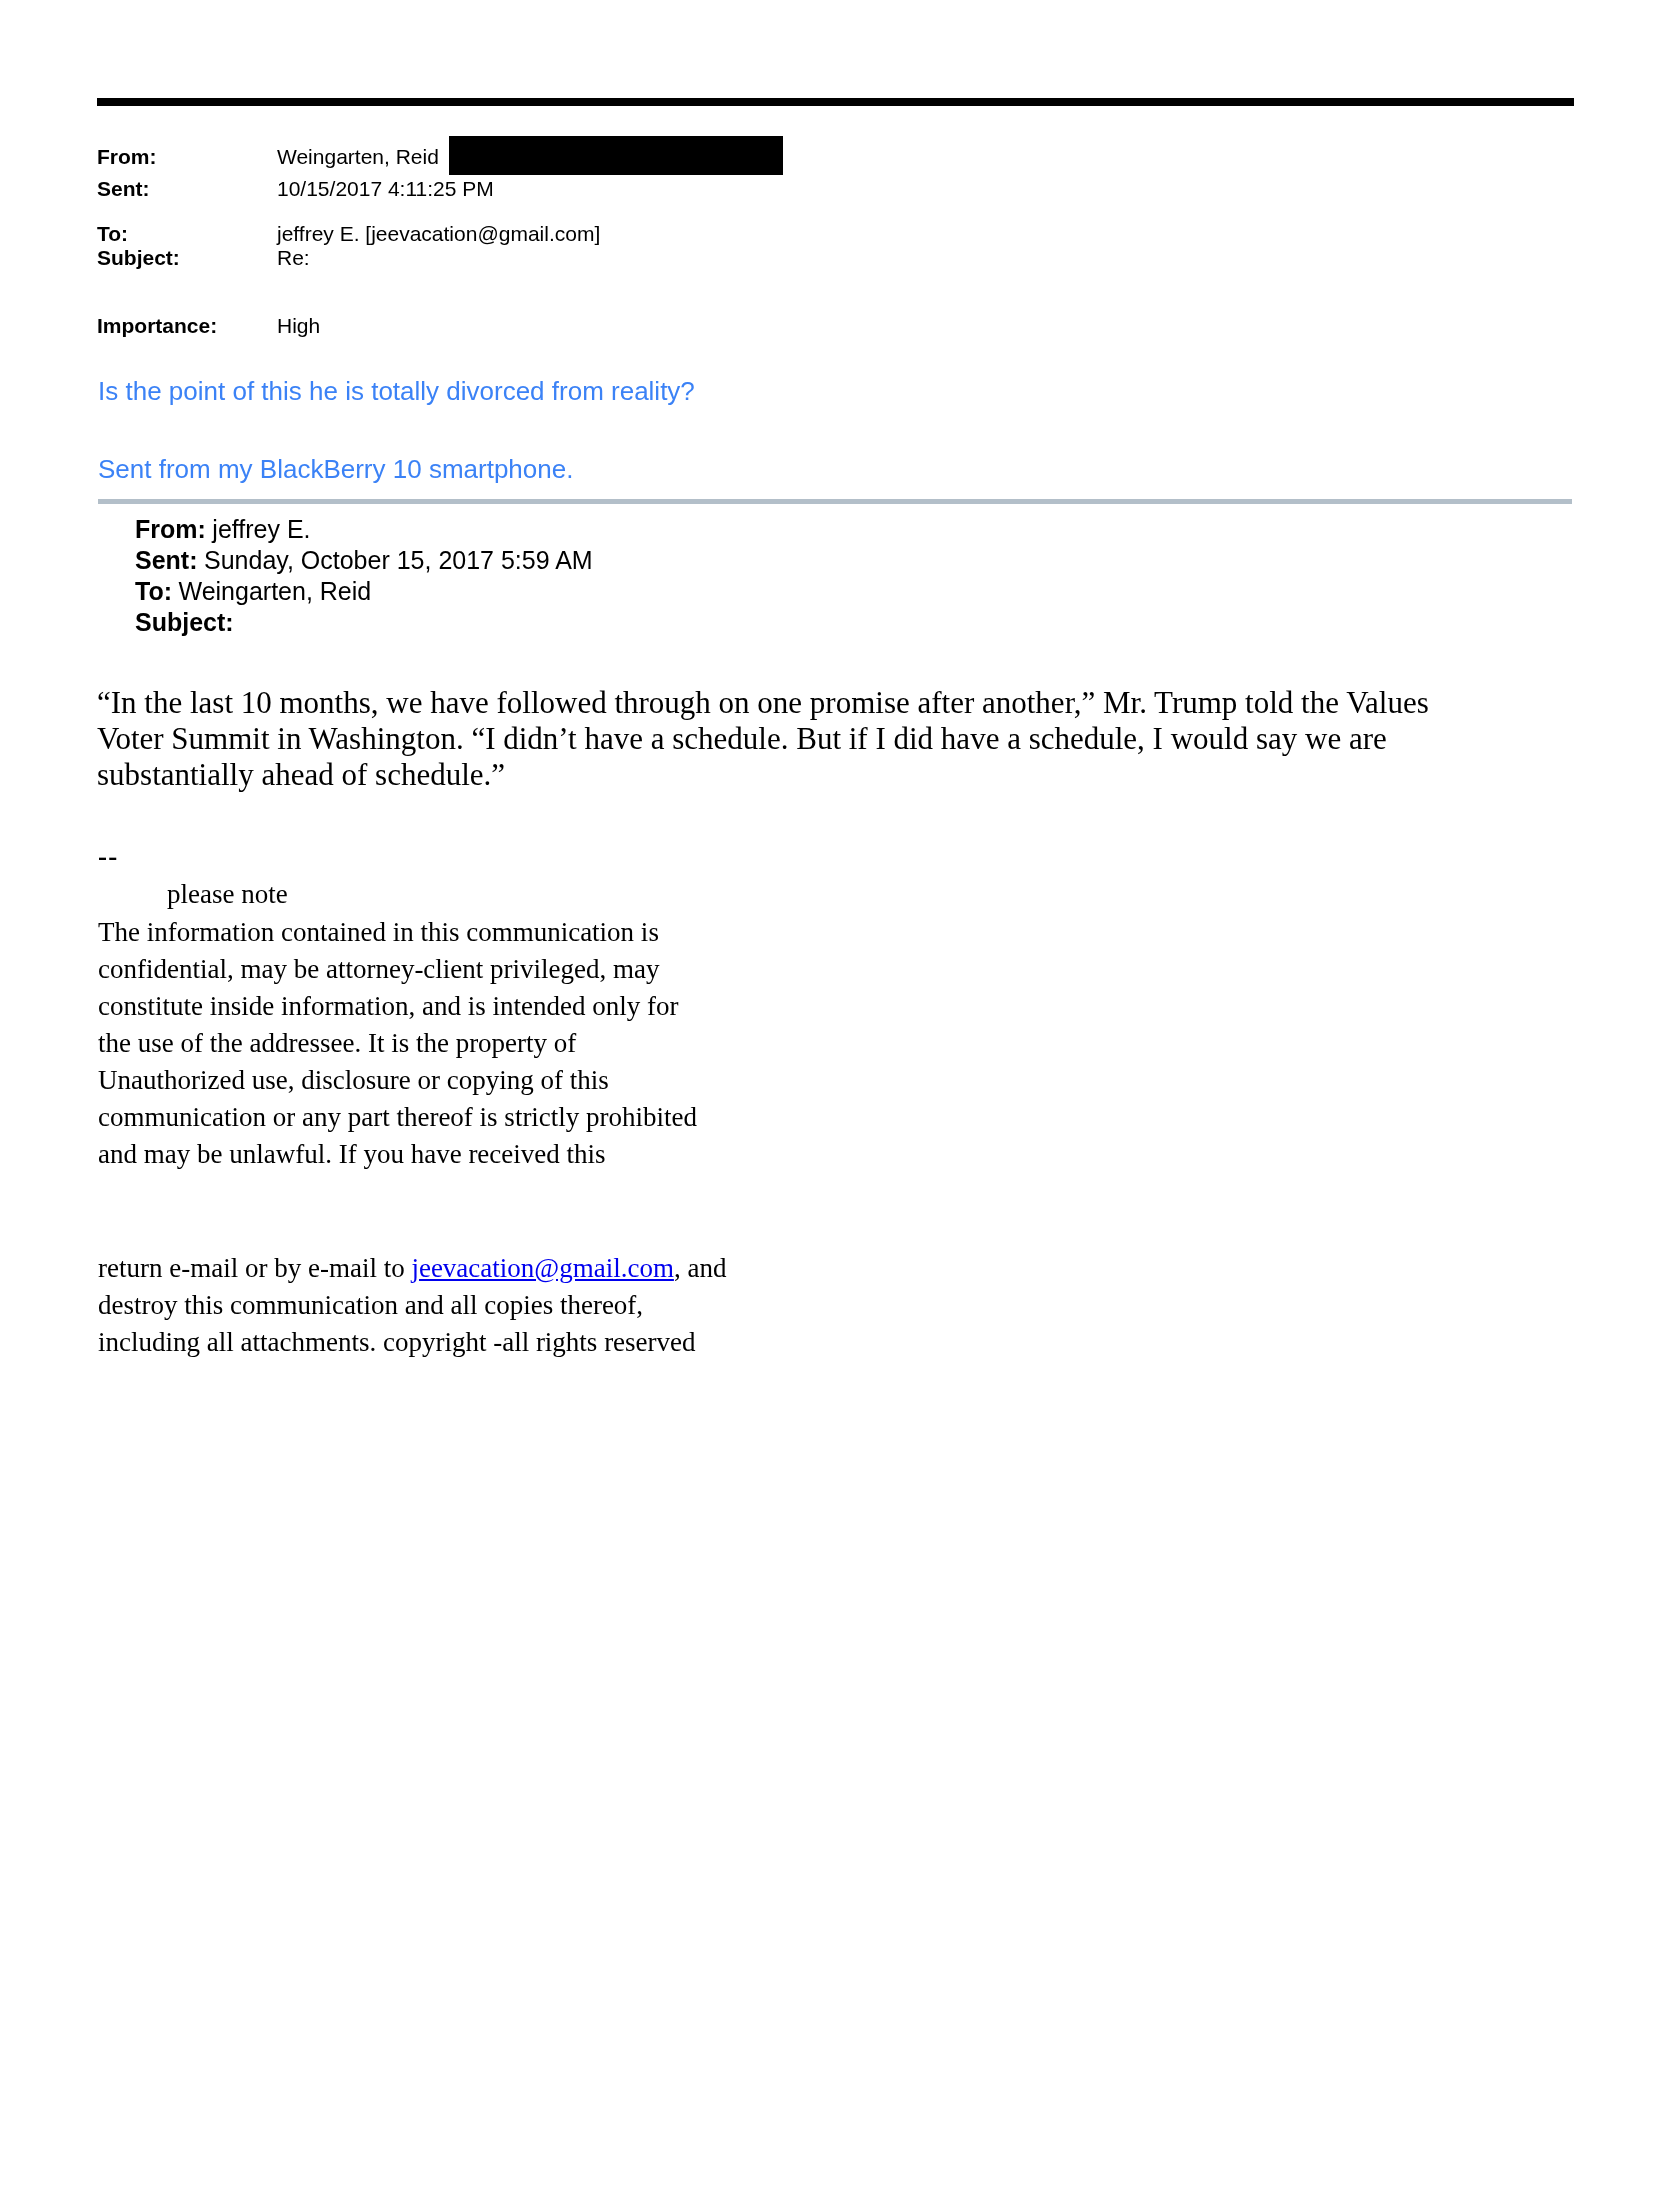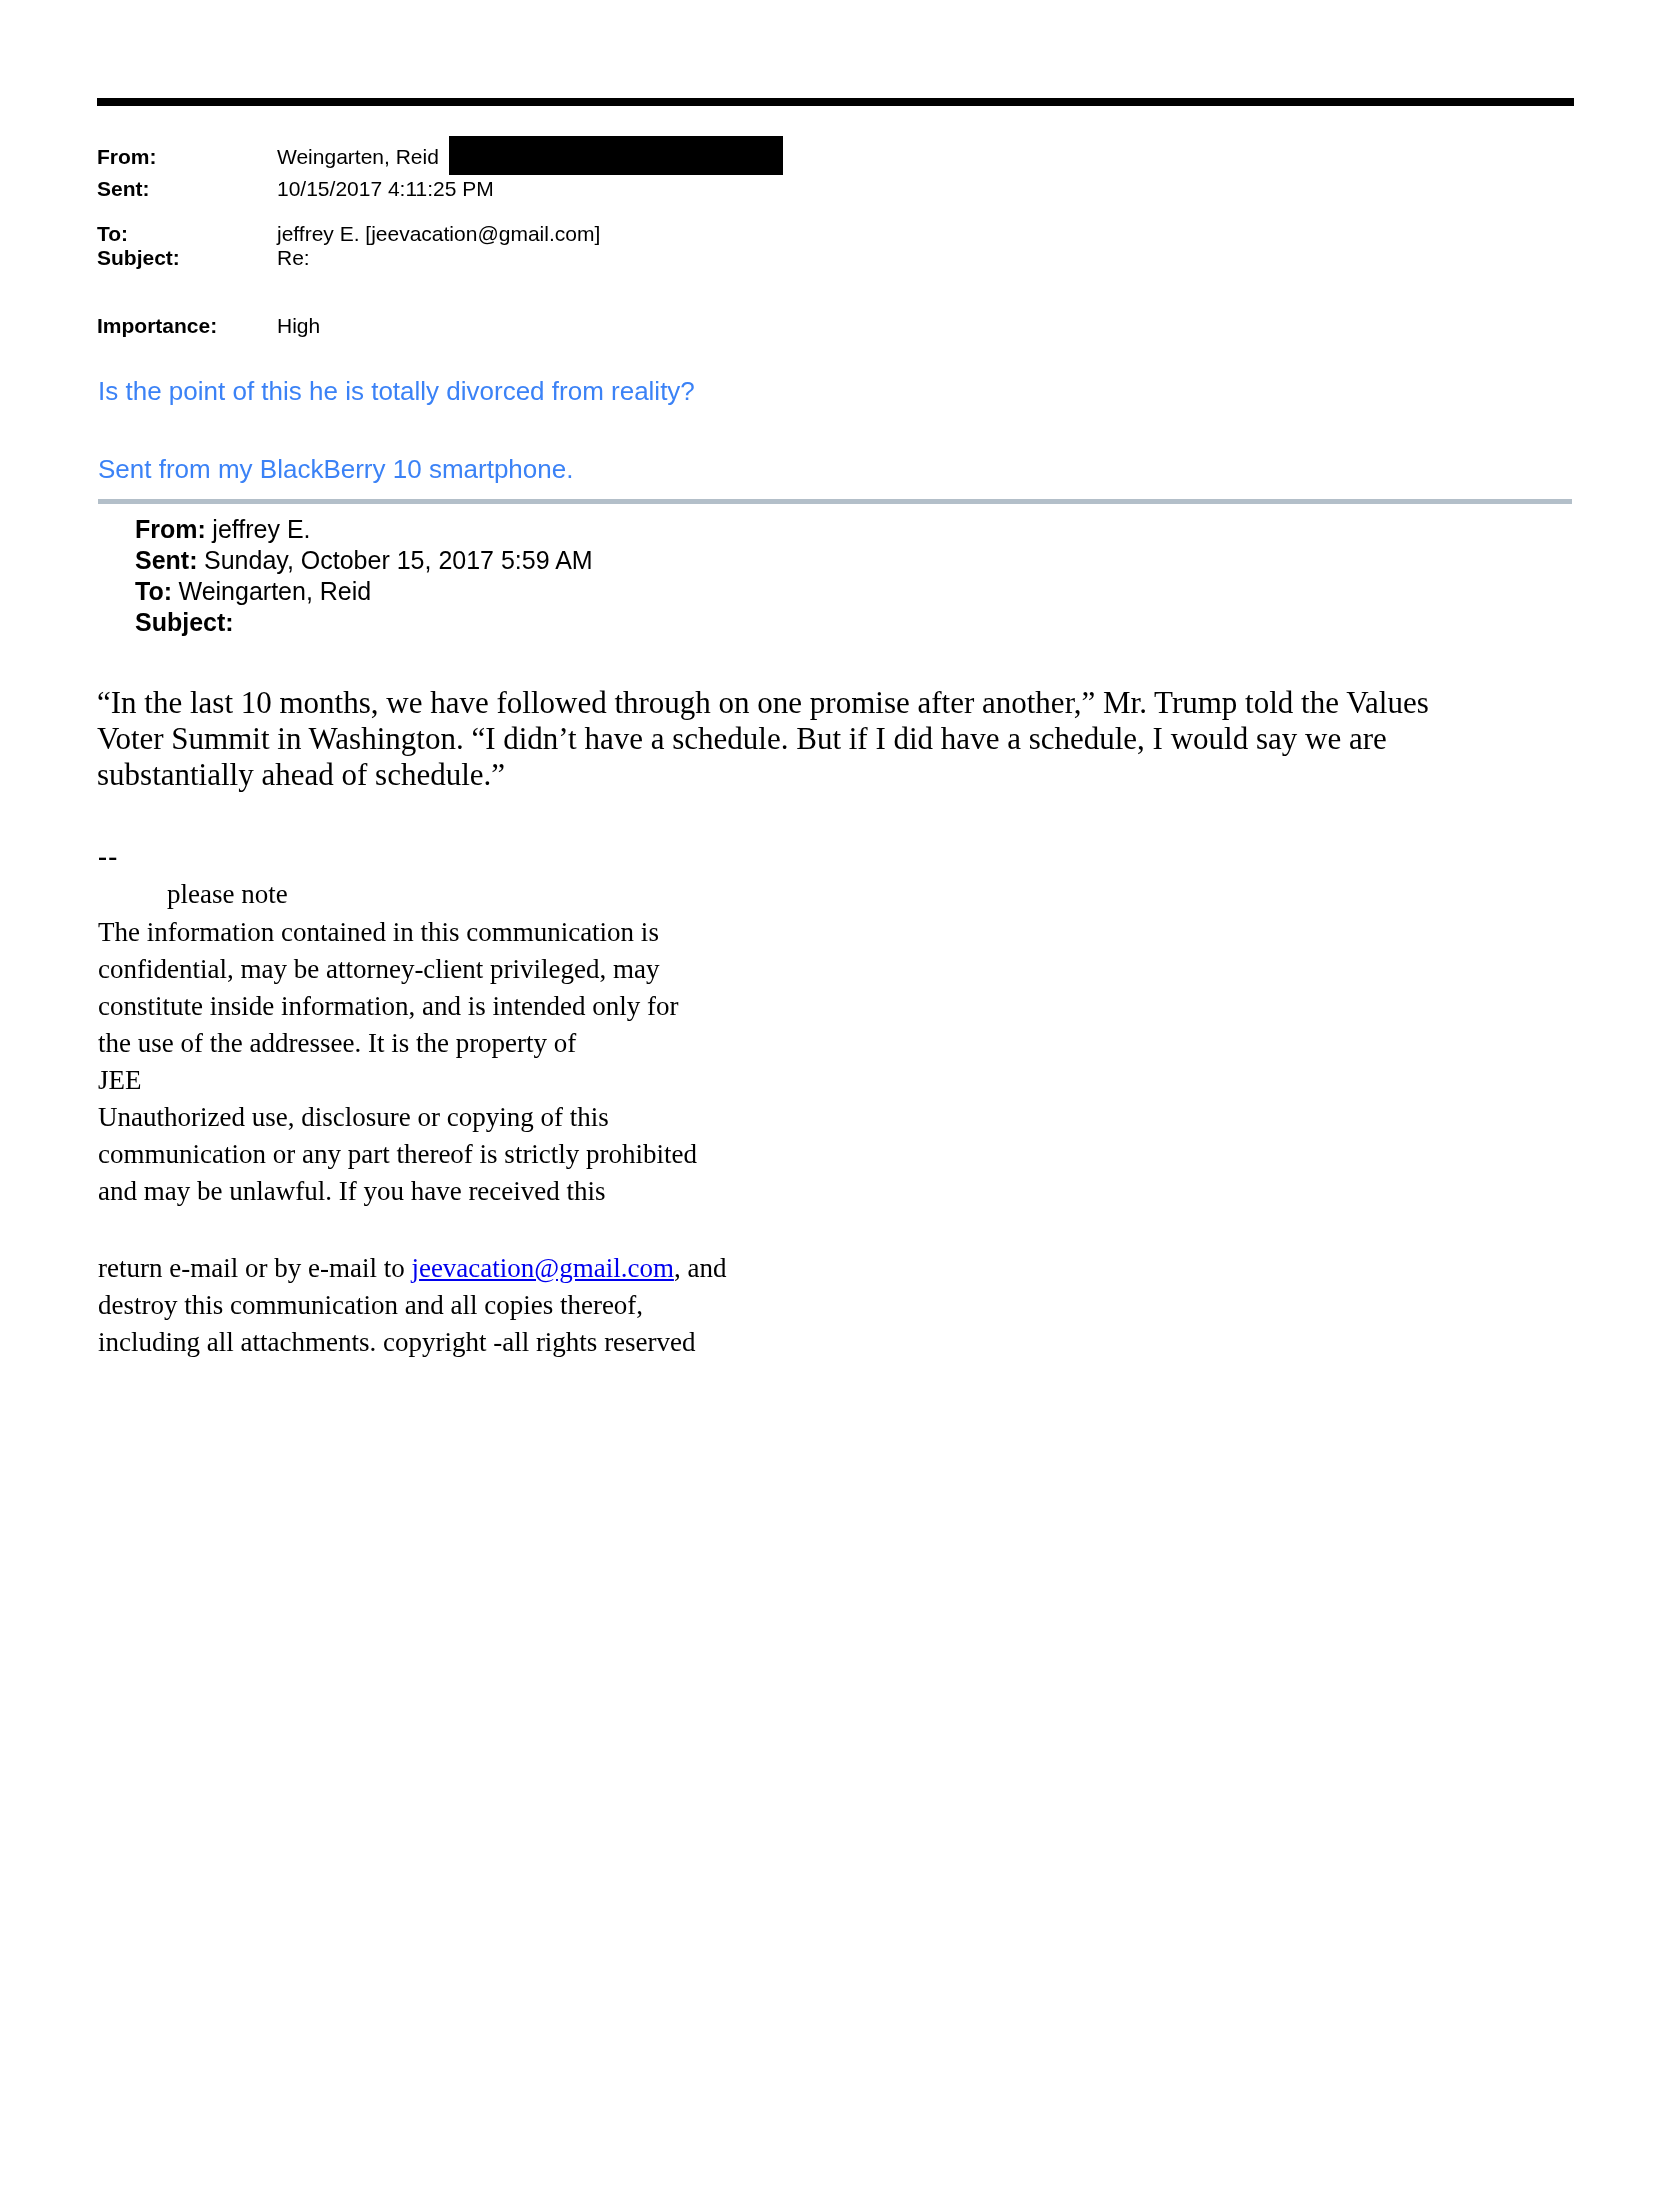--- a/index.html
+++ b/index.html
@@ -155,21 +155,20 @@
   </div>
 
   <div class="disc disc-dashes">--</div>
   <div class="disc disc-note">please note</div>
 
   <div class="disc disc-para1">
     <div>The information contained in this communication is</div>
     <div>confidential, may be attorney-client privileged, may</div>
     <div>constitute inside information, and is intended only for</div>
     <div>the use of the addressee. It is the property of</div>
-    <div>JEE</div>
     <div>Unauthorized use, disclosure or copying of this</div>
     <div>communication or any part thereof is strictly prohibited</div>
     <div>and may be unlawful. If you have received this</div>
   </div>
 
   <div class="disc disc-link-line">
     <span>return e-mail or by e-mail to </span><span class="mail-link">jeevacation@gmail.com</span><span>, and</span>
   </div>
 
   <div class="disc disc-para2">

